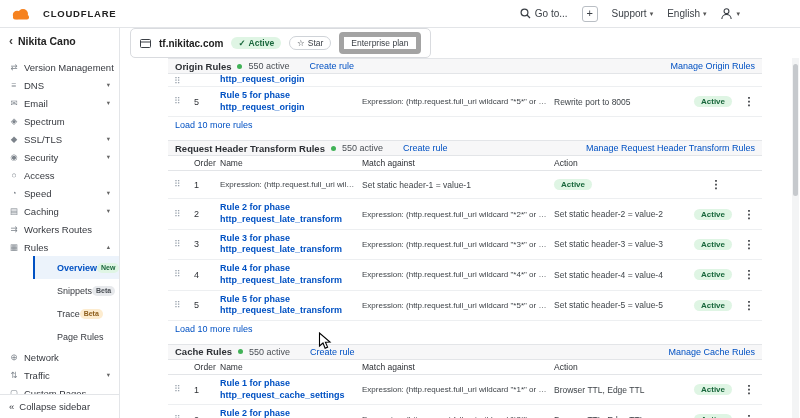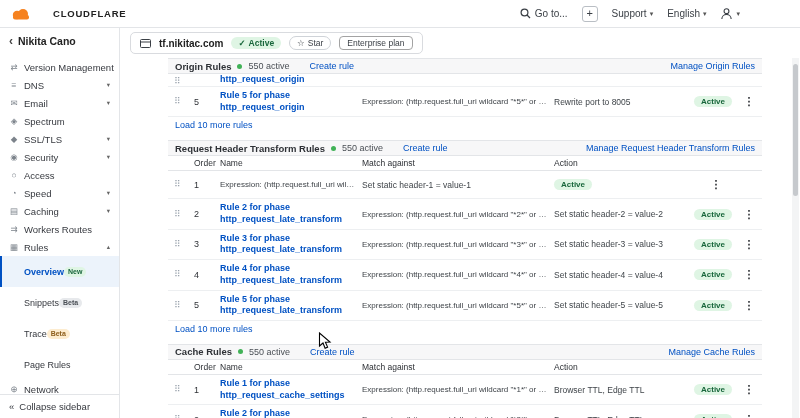--- a/index.html
+++ b/index.html
@@ -6,21 +6,21 @@
   html,body { width:800px; height:418px; overflow:hidden; }
   body {
     font-family:"Liberation Sans", sans-serif;
     font-size:10px; color:#313131; background:#fff; position:relative;
   }
   a { text-decoration:none; }
 
   
   .topbar { height:28px; display:flex; align-items:center; justify-content:space-between;
             padding:0 10px; border-bottom:1px solid #e3e5e8; background:#fff; }
-  .logo { display:flex; align-items:center; gap:21px; cursor:pointer;justify-content:flex-end; }
+  .logo { display:flex; align-items:center; gap:11px; cursor:pointer;justify-content:flex-end; }
   .logo-text { font-weight:bold; font-size:9.5px; letter-spacing:.8px; color:#222; }
   .topbar-right { display:flex; align-items:center; gap:14px; padding-right:50px; }
   .goto { display:flex; align-items:center; gap:4px; color:#3a3f45; cursor:pointer; font-size:10px; }
   .add-btn { width:16px; height:16px; border:1px solid #b9bec4; border-radius:3px; background:#fff;
              color:#3a3f45; font-size:11px; line-height:13px; text-align:center; cursor:pointer; }
   .menu-item { display:flex; align-items:center; gap:3px; color:#3a3f45; font-size:10px; cursor:pointer; }
   .chev { font-size:7px; color:#555; }
 
   
   .layout { display:flex; height:390px; }
@@ -28,40 +28,40 @@
   
   .sidebar { width:120px; border-right:1px solid #e3e5e8; display:flex; flex-direction:column; background:#fff; }
   .account-header { height:26px; display:flex; align-items:center; gap:5px; padding:0 9px;
                     font-weight:bold; font-size:10.5px; color:#222; cursor:pointer; }
   .back-ic { font-size:12px; font-weight:bold; color:#444; }
   .nav { flex:1; overflow:hidden; padding-top:4px; }
   .nav-item { display:flex; align-items:center; gap:5px; height:18px; padding:0 9px;
               font-size:9.5px; color:#36393f; cursor:pointer; white-space:nowrap; }
   .nav-icon { width:10px; text-align:center; color:#7c838b; font-size:8.5px; flex:none; }
   .nav-chev { margin-left:auto; font-size:6.5px; color:#666; }
-  .sub-item { display:flex; align-items:center; height:31px; padding:0 6px 0 24px;
-              font-size:9px; color:#36393f; cursor:pointer; white-space:nowrap; }
+  .sub-item { display:flex; align-items:center; height:23px; padding:0 6px 0 24px;
+              font-size:9px; color:#36393f; cursor:pointer; white-space:nowrap;margin-left:33px; }
   .sub-item.selected { background:#ecf3fb; color:#0051c3; font-weight:bold; box-shadow:inset 2px 0 0 #0051c3; }
   .mini-badge { font-size:7px; font-weight:bold; padding:0 4px; border-radius:6px; line-height:10px; }
   .badge-green { background:#dff5e4; color:#18663b; }
   .badge-gray { background:#e7e9ec; color:#4a4f55; }
   .badge-orange { background:#fdeccf; color:#8d5e1c; }
   .collapse-bar { border-top:1px solid #e3e5e8; height:24px; display:flex; align-items:center; gap:5px;
                   padding:0 9px; font-size:9.5px; color:#36393f; cursor:pointer; }
 
   
   .main { flex:1; display:flex; flex-direction:column; min-width:0; background:#fff; }
   .domainbar { height:30px; display:flex; align-items:center; padding:0 10px; }
   .domain-group { display:flex; align-items:center; gap:8px; border:1px solid #d9dbdf;
                   border-radius:5px; padding:3px 9px; background:#fff; }
   .domain-name { font-weight:bold; font-size:10px; color:#222; cursor:pointer; }
   .pill { display:inline-flex; align-items:center; gap:3px; border-radius:9px; padding:1px 7px; font-size:8.5px; }
   .pill-active { background:#dff5e4; color:#18663b; font-weight:bold; }
   .pill-star { border:1px solid #cfd3d8; color:#3a3f45; cursor:pointer; }
-  .pill-plan { border:1px solid #a3a3a3; color:#3a3f45; border-radius:4px; }
+  .pill-plan { border:5px solid #a3a3a3; color:#3a3f45; border-radius:4px; }
 
   .content-wrap { position:relative; height:360px; overflow:hidden; }
   .content { padding:0 38px 0 48px; }
 
   .section { background:#fff; }
   .section + .section { margin-top:6px; }
   .sec-header { display:flex; align-items:center; gap:6px; background:#f7f7f8;
                 border-top:1px solid #e3e5e8; border-bottom:1px solid #e3e5e8;
                 padding:2px 7px; height:16px; }
   .sec-title { font-weight:bold; font-size:9.5px; color:#2e3136; white-space:nowrap; }

